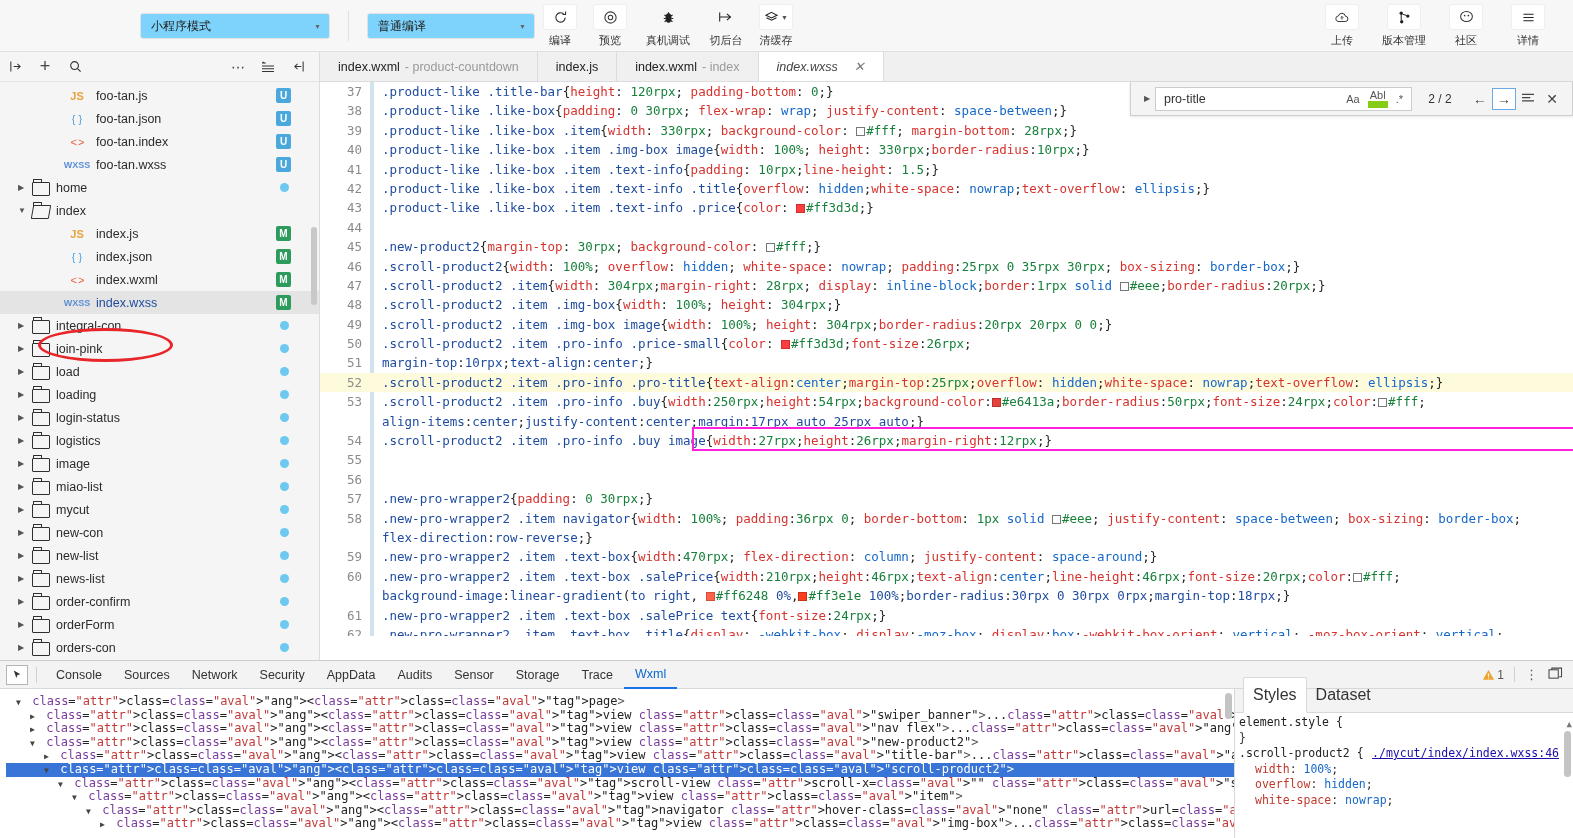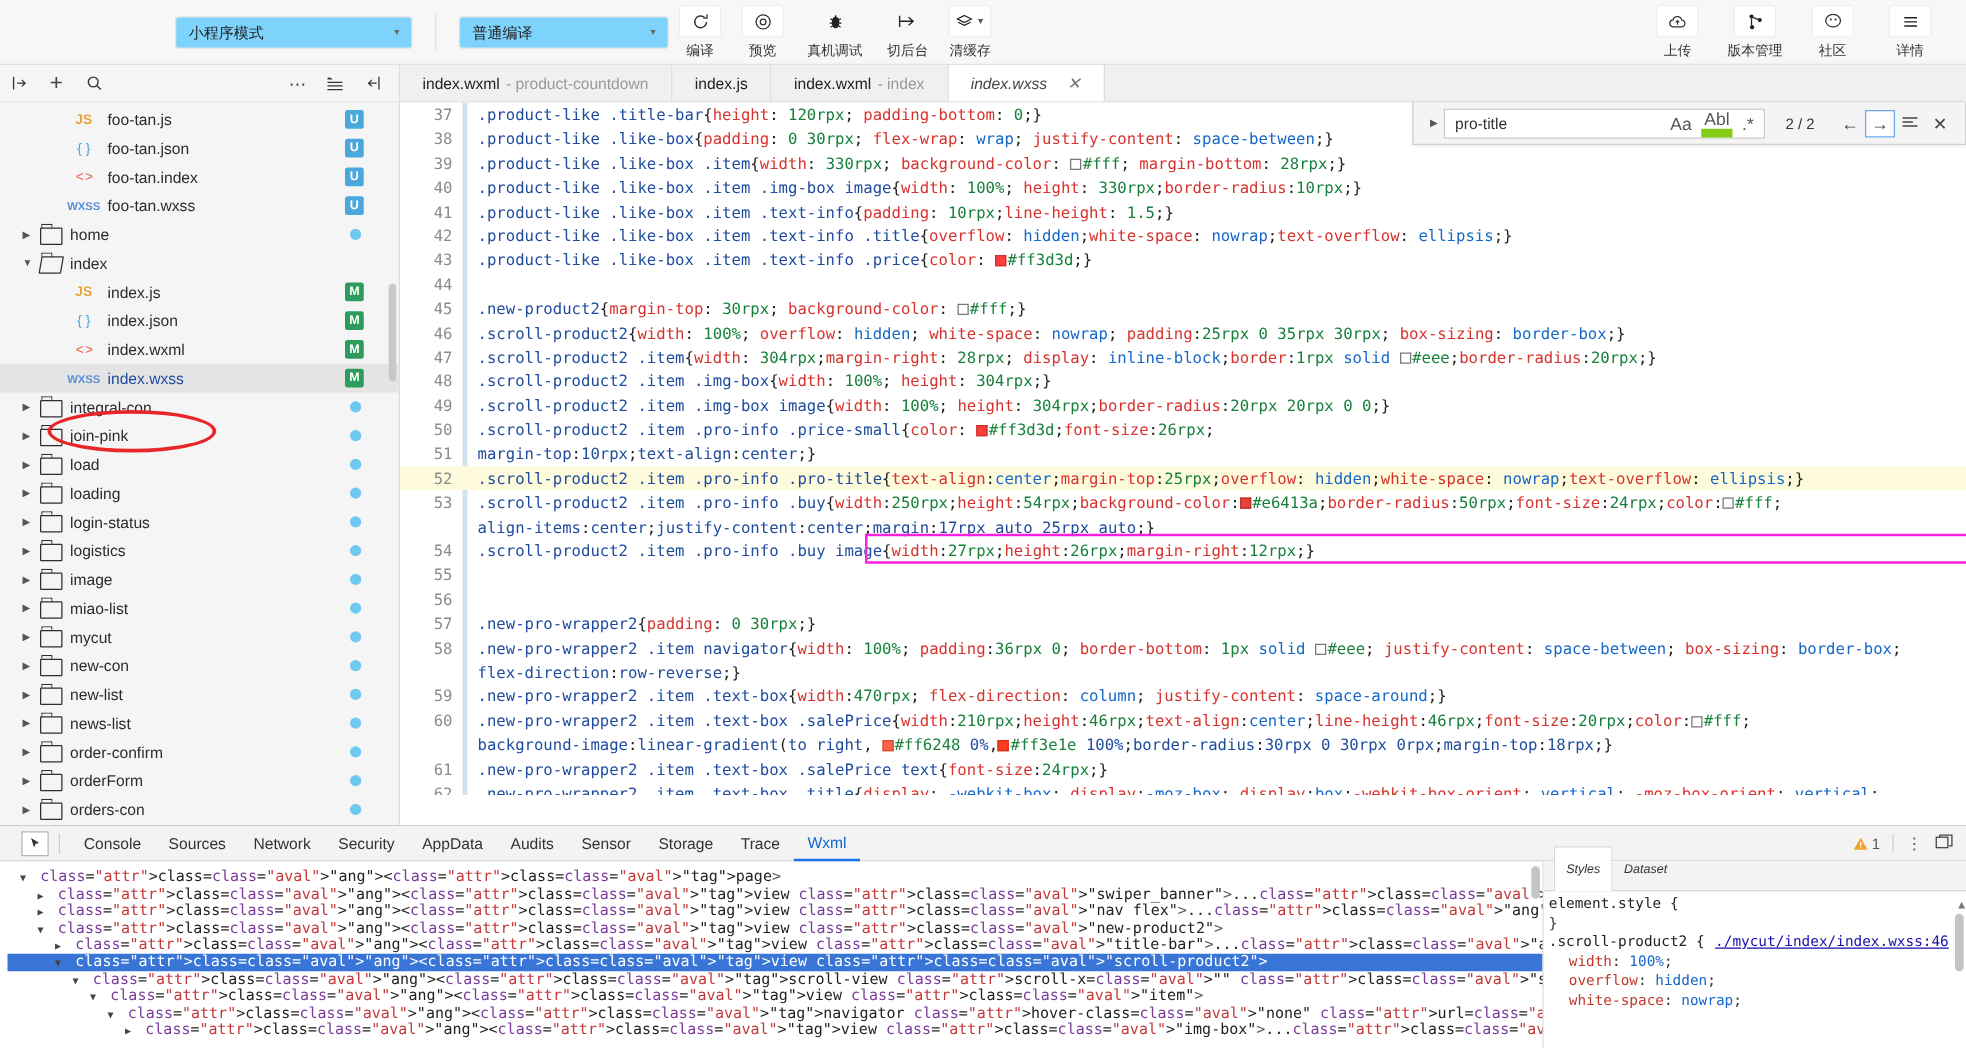--- a/index.html
+++ b/index.html
@@ -92,21 +92,21 @@
     color: #fff; font-size: 10px; font-weight: bold; display: flex;
     align-items: center; justify-content: center;
   }
   .badge.u { background: #4aa8dd; }
   .badge.m { background: #2c9b5c; }
   .row .dot {
     position: absolute; right: 30px; width: 9px; height: 9px; border-radius: 50%;
     background: #6ec8f0;
   }
   .row.indent1 { padding-left: 18px; }
-  .row.indent2 { padding-left: 38px; }
+  .row.indent2 { padding-left: 48px; }
   .sb-scroll {
     position: absolute; right: 2px; top: 175px; width: 6px; height: 78px;
     background: #c8c8c8; border-radius: 3px;
   }
   .red-ellipse {
     position: absolute; left: 38px; top: 276px; width: 135px; height: 34px;
     border: 3px solid #e8262a; border-radius: 50%; pointer-events: none; z-index: 6;
   }
 
   
@@ -149,21 +149,21 @@
     background: #f4f4f4; border: 1px solid #cfcfcf; border-top: none;
     display: flex; align-items: center; padding: 0 8px; box-shadow: 0 1px 3px rgba(0,0,0,.10);
     z-index: 9;
   }
   .findbox .fcaret { width: 16px; text-align: center; color: #555; font-size: 8px; }
   .find-input {
     flex: 1; height: 24px; background: #fff; border: 1px solid #ccc; display: flex;
     align-items: center; padding: 0 6px 0 8px; gap: 6px;
   }
   .find-input .txt { flex: 1; font-size: 12.5px; color: #333; }
-  .find-input .opt { font-size: 14px; color: #555; padding: 0 2px; }
+  .find-input .opt { font-size: 11px; color: #555; padding: 0 2px; }
   .find-input .opt.box { border-bottom: 7px solid #84cc16; }
   .find-count { width: 56px; text-align: center; font-size: 12px; color: #333; }
   .find-btn { width: 24px; height: 22px; display:flex; align-items:center; justify-content:center;
               color: #444; font-size: 14px; }
   .find-btn.active { border: 1px solid #6aa9e8; background: #fff; }
 
   .magenta-box {
     position: absolute; left: 372px; top: 345px; width: 1196px; height: 24px;
     border: 2px solid #ff20e0; z-index: 5; pointer-events: none;
   }
@@ -172,21 +172,21 @@
     position: absolute; left: 320px; top: 636px; width: 1253px; height: 24px;
     background: #f4f4f4; border-top: 1px solid #e0e0e0;
     display: flex; align-items: center; font-size: 11.5px; color: #555; padding: 0 14px;
   }
   .statusbar .gap { width: 18px; }
 
   
   .devtools { position: absolute; top: 660px; left: 0; width: 1573px; height: 178px;
               background: #fff; border-top: 1px solid #ccc; }
   .dt-tabs { height: 28px; display: flex; align-items: center; background: #f3f3f3;
-             border-bottom: 1px solid #d8d8d8; padding-left: 17px; }
+             border-bottom: 1px solid #d8d8d8; padding-left: 6px; }
   .dt-cursor { width: 22px; height: 20px; border: 1px solid #b5b5b5; background: #fff;
                display:flex; align-items:center; justify-content:center; margin-right: 6px;}
   .dt-sep { width: 1px; height: 16px; background: #d0d0d0; margin: 0 8px 0 2px; }
   .dt-tab { padding: 0 11px; height: 28px; display: flex; align-items: center;
             font-size: 12.5px; color: #333; }
   .dt-tab.active { color: #0d66d0; border-bottom: 2px solid #1a73e8; }
   .dt-right { margin-left: auto; display: flex; align-items: center; padding-right: 10px; gap: 10px; }
   .dt-warncount { color: #555; font-size: 12px; margin-left: 2px; }
   .dt-body { display: flex; height: 150px; }
   .wxml-tree {
@@ -200,22 +200,22 @@
   .attr { color: #7a3b9c; }
   .aval { color: #c23a3a; }
   .ang { color: #555; }
   .arrow-r, .arrow-d { display:inline-block; width: 9px; color:#444; font-size: 8px; }
   .wxml-scroll { position: absolute; right: 2px; top: 4px; width: 7px; height: 26px;
                  background: #c4c4c4; border-radius: 4px; }
   .dt-vsep { width: 1px; background: #d8d8d8; }
   .styles-pane { width: 338px; background: #fff; display: flex; flex-direction: column; }
   .st-tabs { height: 24px; display: flex; align-items: flex-end; background: #f3f3f3;
              border-bottom: 1px solid #d8d8d8; padding-left: 8px; }
-  .st-tab { padding: 17px 9px; font-size: 10px; color: #333; height: 22px;
-            display: flex; align-items: center; font-style: italic; }
+  .st-tab { padding: 17px 9px; font-size: 16px; color: #333; height: 22px;
+            display: flex; align-items: center; }
   .st-tab.active { background: #fff; border: 1px solid #d8d8d8; border-bottom: 1px solid #fff;
                    margin-bottom: -1px; border-radius: 2px 2px 0 0; }
   .st-body { flex: 1; overflow: hidden; position: relative;
              font-family: "DejaVu Sans Mono", monospace; font-size: 11.5px;
              line-height: 15.5px; padding: 2px 0 0 4px; color: #333; }
   .sl { white-space: pre; height: 15.5px; }
   .sl .sname { color: #222; }
   .sl .sprop { color: #c0392b; padding-left: 16px; }
   .sl .sval { color: #1567c8; }
   .sl .slink { color: #1a0dab; text-decoration: underline; float: right; padding-right: 14px; }

